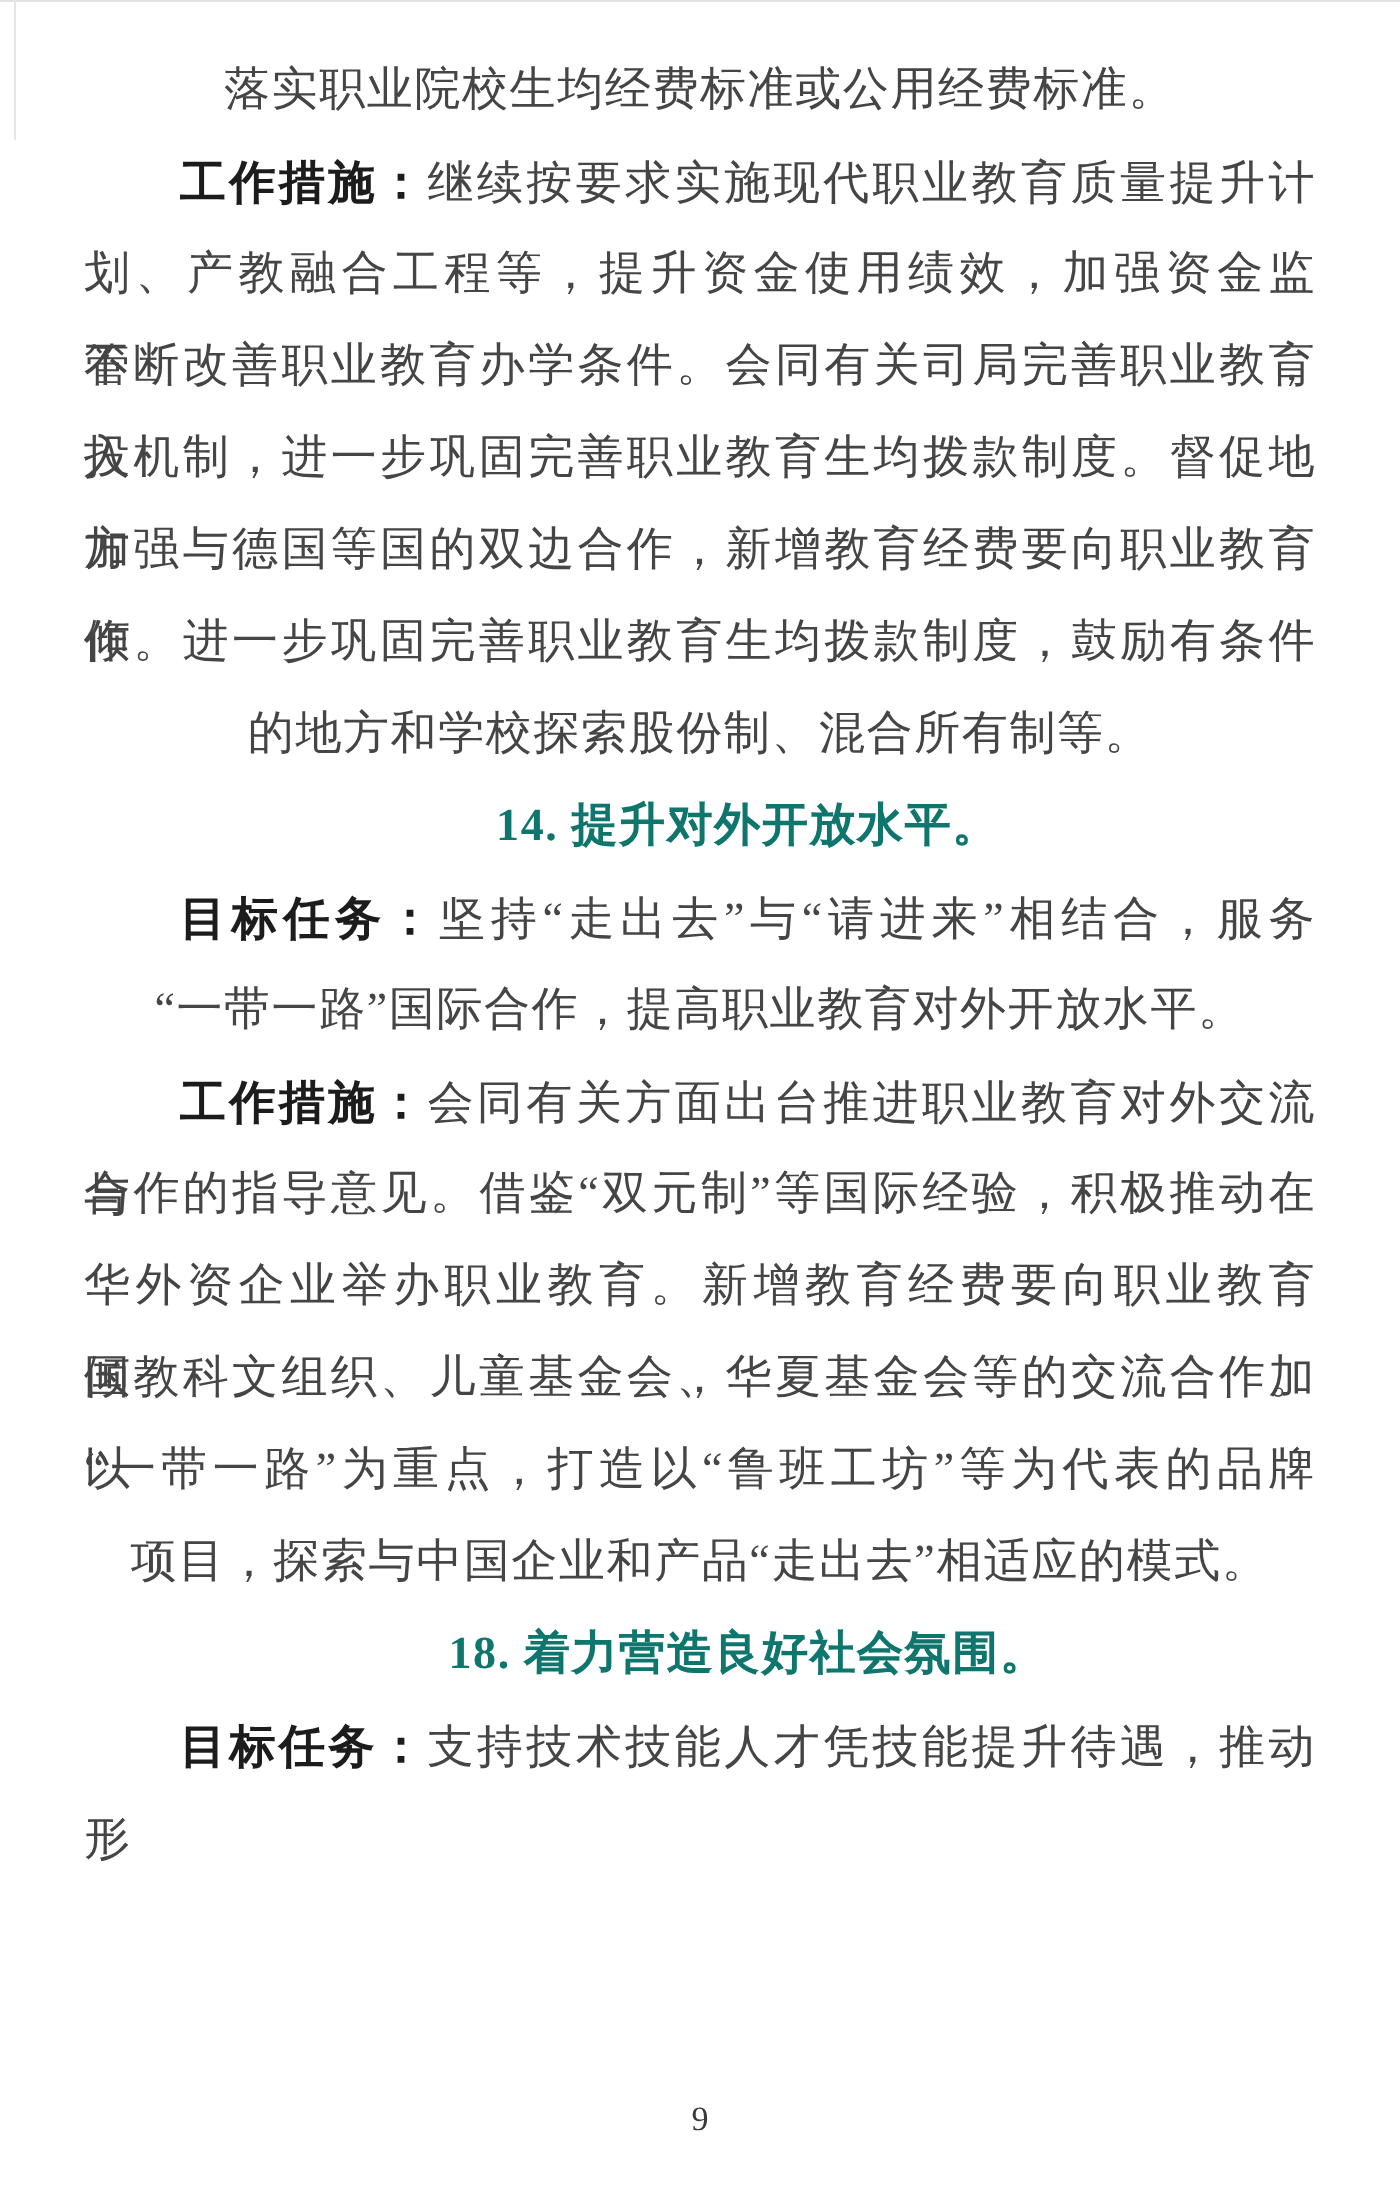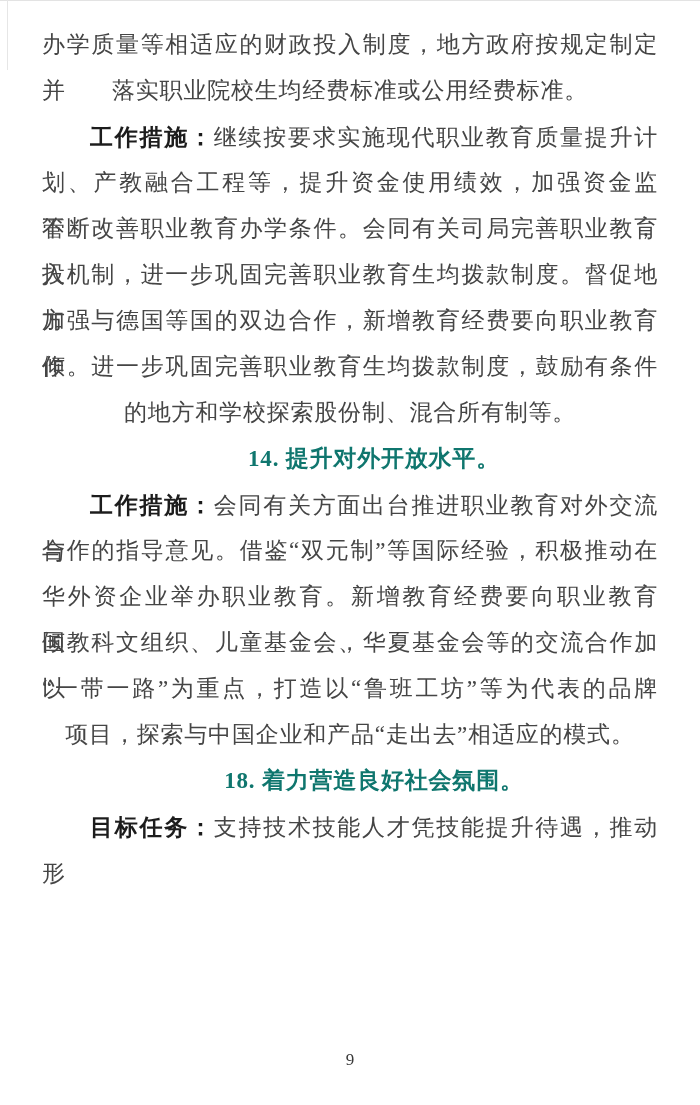--- a/index.html
+++ b/index.html
@@ -72,30 +72,31 @@
     font-family: "Liberation Serif", "DejaVu Serif", serif;
   }
 </style>
 </head>
 <body>
 
 <div class="scan-edge-top"></div>
 <div class="scan-edge-left"></div>
 
 <div class="doc-body">
-    <div class="line justify">办学质量等相适应的财政投入制度，地方政府按规定制定并</div>
     <div class="line">落实职业院校生均经费标准或公用经费标准。</div>
     <div class="line justify indent"><span class="label">工作措施：</span>继续按要求实施现代职业教育质量提升计</div>
     <div class="line justify">划、产教融合工程等，提升资金使用绩效，加强资金监管，</div>
     <div class="line justify">不断改善职业教育办学条件。会同有关司局完善职业教育投</div>
     <div class="line justify">入机制，进一步巩固完善职业教育生均拨款制度。督促地方</div>
     <div class="line justify">加强与德国等国的双边合作，新增教育经费要向职业教育倾</div>
     <div class="line justify">作。进一步巩固完善职业教育生均拨款制度，鼓励有条件</div>
     <div class="line">的地方和学校探索股份制、混合所有制等。</div>
     <div class="line indent heading">14. 提升对外开放水平。</div>
+    <div class="line justify indent"><span class="label">目标任务：</span>坚持“走出去”与“请进来”相结合，服务</div>
+    <div class="line">“一带一路”国际合作，提高职业教育对外开放水平。</div>
     <div class="line justify indent"><span class="label">工作措施：</span>会同有关方面出台推进职业教育对外交流与</div>
     <div class="line justify">合作的指导意见。借鉴“双元制”等国际经验，积极推动在</div>
     <div class="line justify">华外资企业举办职业教育。新增教育经费要向职业教育倾，加</div>
     <div class="line justify">国教科文组织、儿童基金会、华夏基金会等的交流合作。以</div>
     <div class="line justify">“一带一路”为重点，打造以“鲁班工坊”等为代表的品牌</div>
     <div class="line">项目，探索与中国企业和产品“走出去”相适应的模式。</div>
     <div class="line indent heading">18. 着力营造良好社会氛围。</div>
     <div class="line justify indent"><span class="label">目标任务：</span>支持技术技能人才凭技能提升待遇，推动形</div>
   </div>
 

